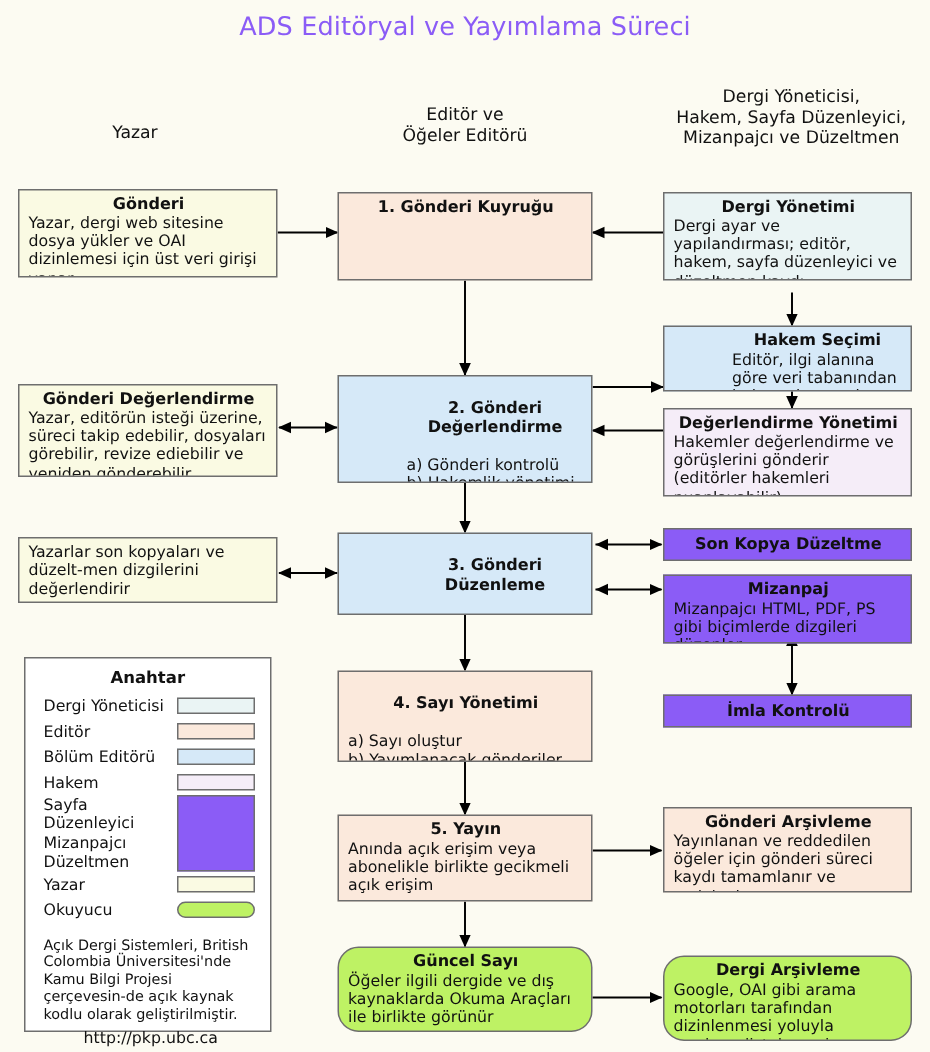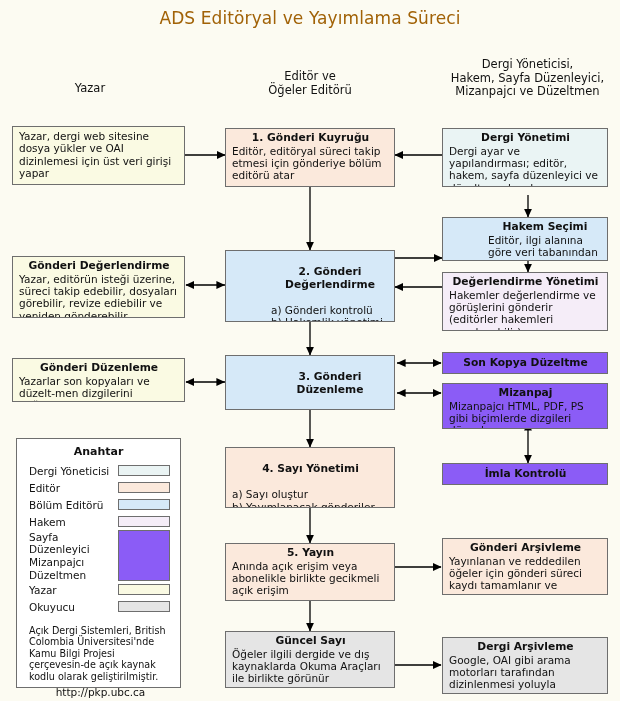--- a/index.html
+++ b/index.html
@@ -8,21 +8,21 @@
     background:#fcfbf2;
     font-family:"DejaVu Sans","Liberation Sans",sans-serif;
     position:relative;overflow:hidden;
     color:#111;
   }
   #canvas{position:absolute;inset:0;}
   svg.links{position:absolute;left:0;top:0;width:620px;height:701px;pointer-events:none;}
 
   .title{
     position:absolute;left:0;top:8px;width:620px;text-align:center;
-    font-size:17px;font-weight:400;color:#a16207;letter-spacing:.1px;
+    font-size:17px;font-weight:400;color:#8b5cf6;letter-spacing:.1px;
   }
   .colhead{
     position:absolute;text-align:center;font-size:11.5px;line-height:13.5px;color:#111;
   }
 
   .box{
     position:absolute;box-sizing:border-box;
     border:1.4px solid #6e6e6e;
     padding:3px 5px 3px 6px;
     font-size:10.5px;line-height:12.4px;
@@ -33,21 +33,21 @@
   .box.center-all{display:flex;align-items:center;justify-content:center;}
   .box.center-all .bt{margin:0;}
 
   
   .c-manager{background:#eaf4f4;}
   .c-editor{background:#fbe9dc;}
   .c-section{background:#d6e9f8;padding-left:45px;}
   .c-reviewer{background:#f5edf8;}
   .c-layout{background:#8b5cf6;}
   .c-author{background:#fafae3;}
-  .c-reader{background:#e5e5e5;}
+  .c-reader{background:#bef264;border-radius:14px;}
 
   
   .legend{
     position:absolute;box-sizing:border-box;
     background:#ffffff;border:1.4px solid #6e6e6e;
   }
   .legend .lg-title{text-align:center;font-weight:bold;font-size:11px;margin:6px 0 4px;}
   .lg-row{display:flex;align-items:center;height:17px;padding:0 10px 0 12px;}
   .lg-row .lg-label{flex:1;font-size:10.5px;line-height:12px;}
   .lg-sw{width:52px;height:11px;border:1.4px solid #6e6e6e;box-sizing:border-box;}
@@ -114,30 +114,30 @@
 
       <path d="M395,567 L441,567" marker-end="url(#ah)"></path>
 
       <path d="M310,601 L310,631" marker-end="url(#ah)"></path>
 
       <path d="M395,665 L441,665" marker-end="url(#ah)"></path>
     </g>
   </svg>
 
   <div class="box c-author" style="left:12px;top:126px;width:173px;height:59px;">
+    <span class="bt">Gönderi</span>
     <span class="bd">Yazar, dergi web sitesine dosya yükler ve OAI dizinlemesi için üst veri girişi yapar</span>
   </div>
 
   <div class="box c-author" style="left:12px;top:256px;width:173px;height:62px;">
     <span class="bt">Gönderi Değerlendirme</span>
     <span class="bd">Yazar, editörün isteği üzerine, süreci takip edebilir, dosyaları görebilir, revize ediebilir ve yeniden gönderebilir</span>
   </div>
 
   <div class="box c-author" style="left:12px;top:358px;width:173px;height:44px;">
-    <span class="bt">Gönderi Düzenleme</span>
     <span class="bd">Yazarlar son kopyaları ve düzelt-men dizgilerini değerlendirir</span>
   </div>
 
   <div class="legend" style="left:16px;top:438px;width:165px;height:250px;">
     <div class="lg-title">Anahtar</div>
 
     <div class="lg-row">
       <span class="lg-label">Dergi Yöneticisi</span>
       <span class="lg-sw c-manager"></span>
     </div>
@@ -171,21 +171,20 @@
       <span class="lg-label">Okuyucu</span>
       <span class="lg-sw c-reader"></span>
     </div>
 
     <div class="lg-note">Açık Dergi Sistemleri, British Colombia Üniversitesi'nde Kamu Bilgi Projesi çerçevesin-de açık kaynak kodlu olarak geliştirilmiştir.</div>
     <div class="lg-url">http://pkp.ubc.ca</div>
   </div>
 
   <div class="box c-editor" style="left:225px;top:128px;width:170px;height:59px;">
     <span class="bt">1. Gönderi Kuyruğu</span>
-    <span class="bd">Editör, editöryal süreci takip etmesi için gönderiye bölüm editörü atar</span>
   </div>
 
   <div class="box c-section" style="left:225px;top:250px;width:170px;height:72px;white-space:pre-line;">
     <span class="bt">2. Gönderi Değerlendirme</span>
     <span class="bd">a) Gönderi kontrolü
 b) Hakemlik yönetimi
 c) Editöryal karara varma</span>
   </div>
 
   <div class="box c-section" style="left:225px;top:355px;width:170px;height:55px;white-space:pre-line;">

